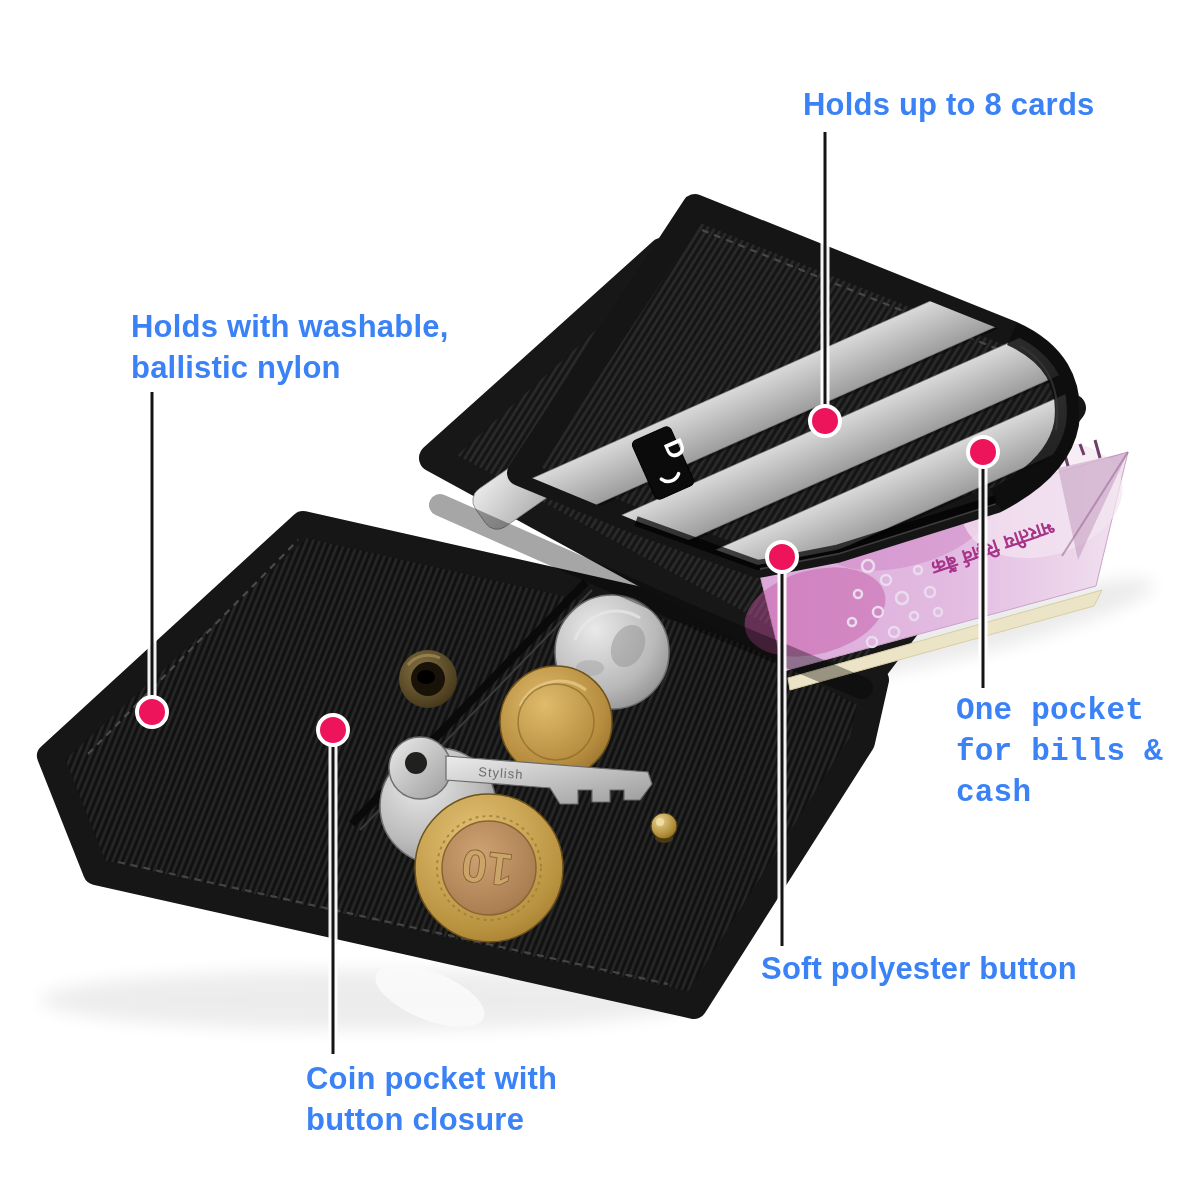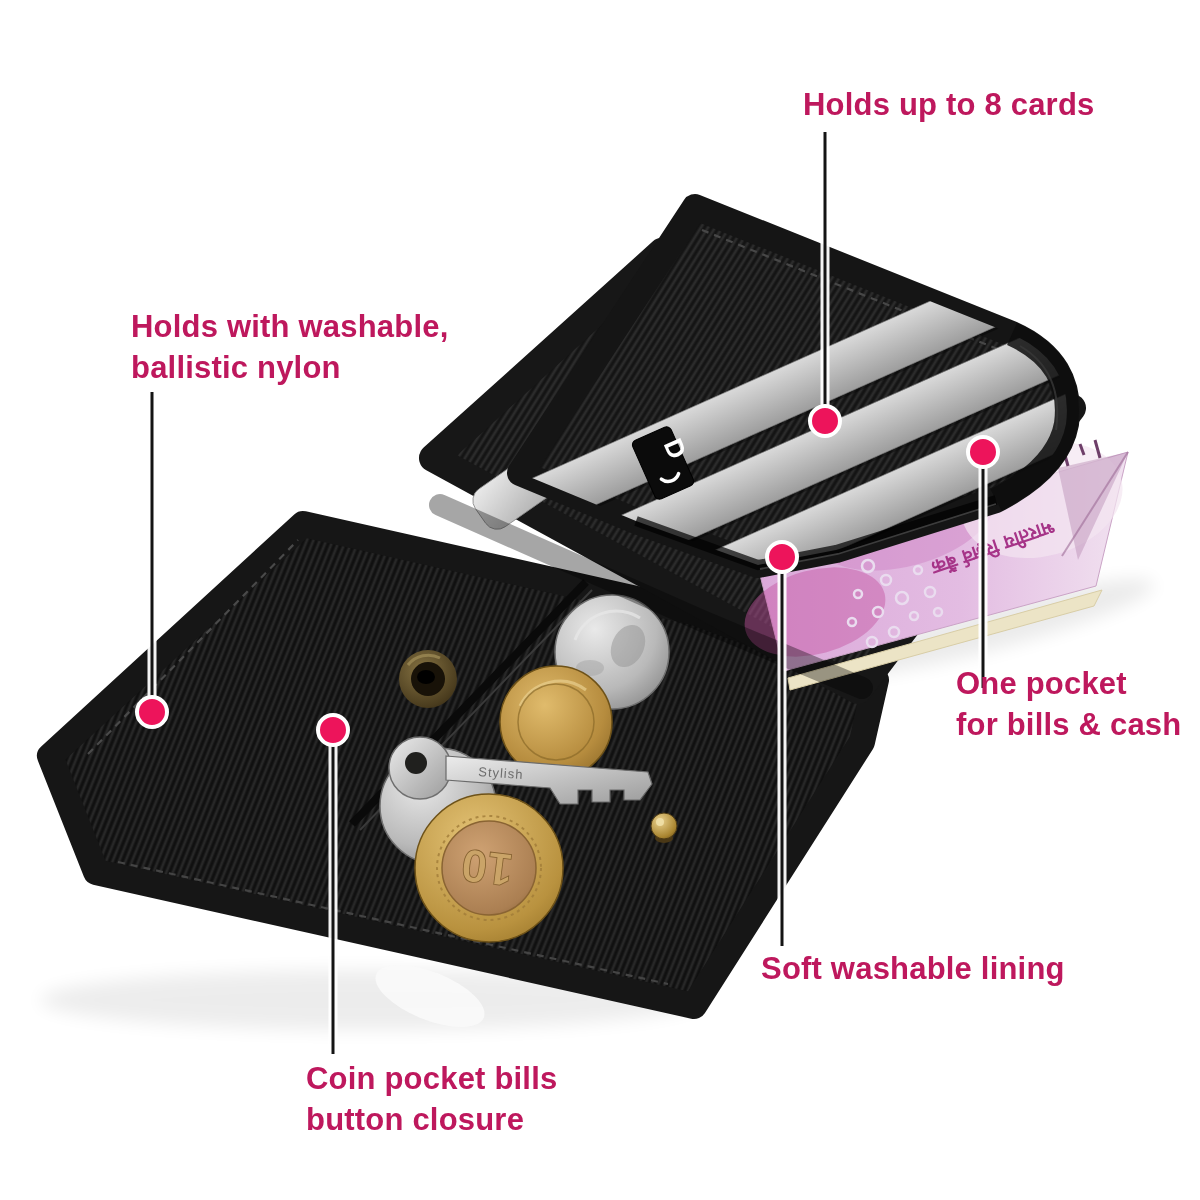--- a/index.html
+++ b/index.html
@@ -1,19 +1,19 @@
 <!DOCTYPE html>
 <html><head>
 <meta charset="utf-8">
 <style>
   html,body{margin:0;padding:0;background:#fff;}
   .stage{position:relative;width:1200px;height:1200px;background:#ffffff;overflow:hidden;
          font-family:"Liberation Sans",sans-serif;}
   .stage svg{position:absolute;left:0;top:0;}
-  .label{position:absolute;font:600 31px/41px "Liberation Sans",sans-serif;color:#be185d;
+  .label{position:absolute;font:600 31px/41px "Liberation Sans",sans-serif;color:#3b82f6;
          white-space:pre-line;letter-spacing:.2px;}
 </style>
 </head>
 <body>
 
 <div class="stage">
 
 <svg width="1200" height="1200" viewBox="0 0 1200 1200">
   <defs>
     <pattern id="twill" width="6" height="6" patternUnits="userSpaceOnUse" patternTransform="rotate(32)">
@@ -248,19 +248,19 @@
     <circle cx="152" cy="712" r="15" fill="#ED145B" stroke="#fff" stroke-width="4"></circle>
     <circle cx="983" cy="452" r="15" fill="#ED145B" stroke="#fff" stroke-width="4"></circle>
     <circle cx="782" cy="557" r="15" fill="#ED145B" stroke="#fff" stroke-width="4"></circle>
     <circle cx="333" cy="730" r="15" fill="#ED145B" stroke="#fff" stroke-width="4"></circle>
   </g>
 </svg>
 
 <div class="label" style="left:803px; top:84px;">Holds up to 8 cards</div>
 <div class="label" style="left:131px; top:306px;">Holds with washable,
 ballistic nylon</div>
-<div class="label" style="left:956px; top:663px;">One pocket
+<div class="label" style="left:956px; top:690px;font-family:Liberation Mono, monospace;">One pocket
 for bills &amp; cash</div>
-<div class="label" style="left:761px; top:948px;">Soft washable lining</div>
-<div class="label" style="left:306px; top:1058px;">Coin pocket bills
+<div class="label" style="left:761px; top:948px;">Soft polyester button</div>
+<div class="label" style="left:306px; top:1058px;">Coin pocket with
 button closure</div>
 
 </div>
 
 </body></html>

